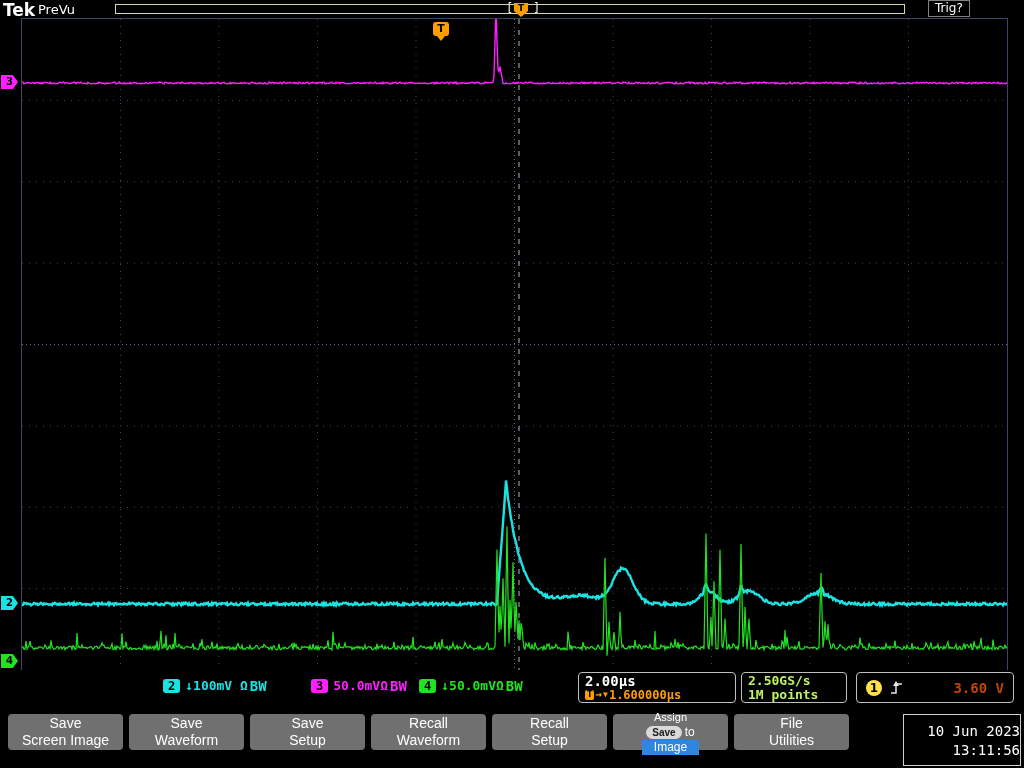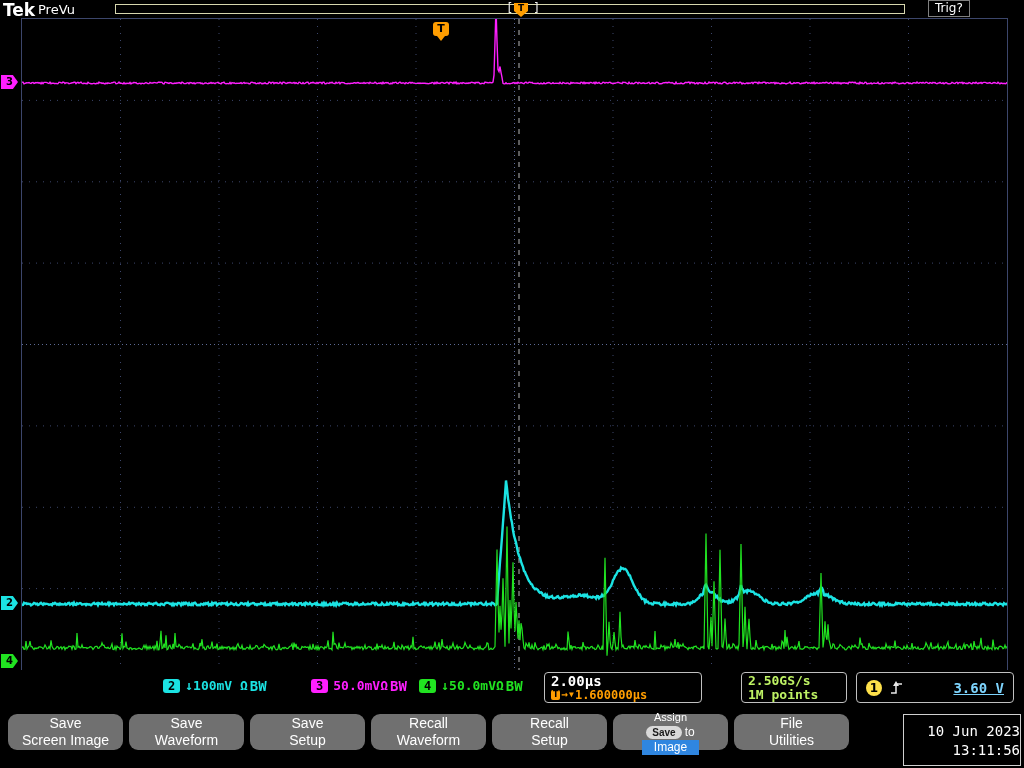--- a/index.html
+++ b/index.html
@@ -40,37 +40,37 @@
   .c3{left:311px;color:#ff1fff}
   .c4{left:419px;color:#21e321}
   .chb{display:inline-block;color:#000;border-radius:3px;padding:0 5px;margin-right:5px;
        font:bold 12px "DejaVu Sans Mono",monospace;}
   .c2 .chb{background:#1be3e3}
   .c3 .chb{background:#ff1fff}
   .c4 .chb{background:#21e321}
   .bw{font-size:14px;position:relative;top:1px;margin-left:2px;letter-spacing:0;}
 
   .sbox{position:absolute;top:2px;height:31px;border:1px solid #c0c0c0;border-radius:4px;box-sizing:border-box;background:#000;}
-  .hbox{left:544px;width:158px;padding:1px 6px;}
+  .hbox{left:578px;width:158px;padding:1px 6px;}
   .hs{color:#fff;font:bold 14px "DejaVu Sans Mono",monospace;line-height:15px;}
   .hd{color:#ff9d00;font:bold 12px "DejaVu Sans Mono",monospace;line-height:12px;display:flex;align-items:center;}
   .dts{background:#ff9d00;color:#000;font:bold 8px "DejaVu Sans",sans-serif;padding:0 2px;border-radius:2px;
        margin-right:1px;line-height:10px;}
   .arr{font-size:11px;}
   .dtri{font-size:8px;margin:0 1px;}
   .srbox{left:741px;width:106px;padding:1px 6px;color:#bef264;font:bold 13px "DejaVu Sans Mono",monospace;line-height:14px;}
   .trbox{left:856px;width:158px;display:flex;align-items:center;padding:0 9px;gap:7px;}
   .src{background:#ffe14a;width:16px;height:16px;border-radius:50%;color:#000;
        font:bold 12px "DejaVu Sans",sans-serif;text-align:center;line-height:16px;flex:0 0 auto;}
   .slope{flex:0 0 auto;}
-  .lvl{color:#7dd3fc;font:bold 14px "DejaVu Sans Mono",monospace;margin-left:auto;text-decoration:underline;}
+  .lvl{color:#c2410c;font:bold 14px "DejaVu Sans Mono",monospace;margin-left:auto;}
 
   
   .menubar{position:absolute;left:0;top:708px;width:1024px;height:60px;background:#000;}
-  .mbtn{position:absolute;top:6px;width:115px;height:36px;background:#707070;border-radius:9px;color:#fff;
+  .mbtn{position:absolute;top:6px;width:115px;height:36px;background:#707070;border-radius:4px;color:#fff;
     font:14px "Liberation Sans",sans-serif;display:flex;flex-direction:column;justify-content:center;
     align-items:center;line-height:17px;text-align:center;cursor:pointer;}
   .b0{left:8px}.b1{left:129px}.b2{left:250px}.b3{left:371px}.b4{left:492px}.b5{left:613px}.b6{left:734px}
   .mbtn div{white-space:nowrap;}
   .assign{font-size:12px;line-height:15px;}
   .assign .l1{font-size:11px;}
   .savepill{background:#d9d9d9;color:#1a1a1a;border-radius:8px;padding:0 6px;
     font:bold 10px "Liberation Sans",sans-serif;display:inline-block;line-height:13px;margin-right:3px;}
   .imghl{background:#2f86e0;color:#fff;padding:0 12px;display:inline-block;}
   .dtbox{position:absolute;left:903px;top:6px;width:118px;height:52px;border:1px solid #d0d0d0;color:#fff;

